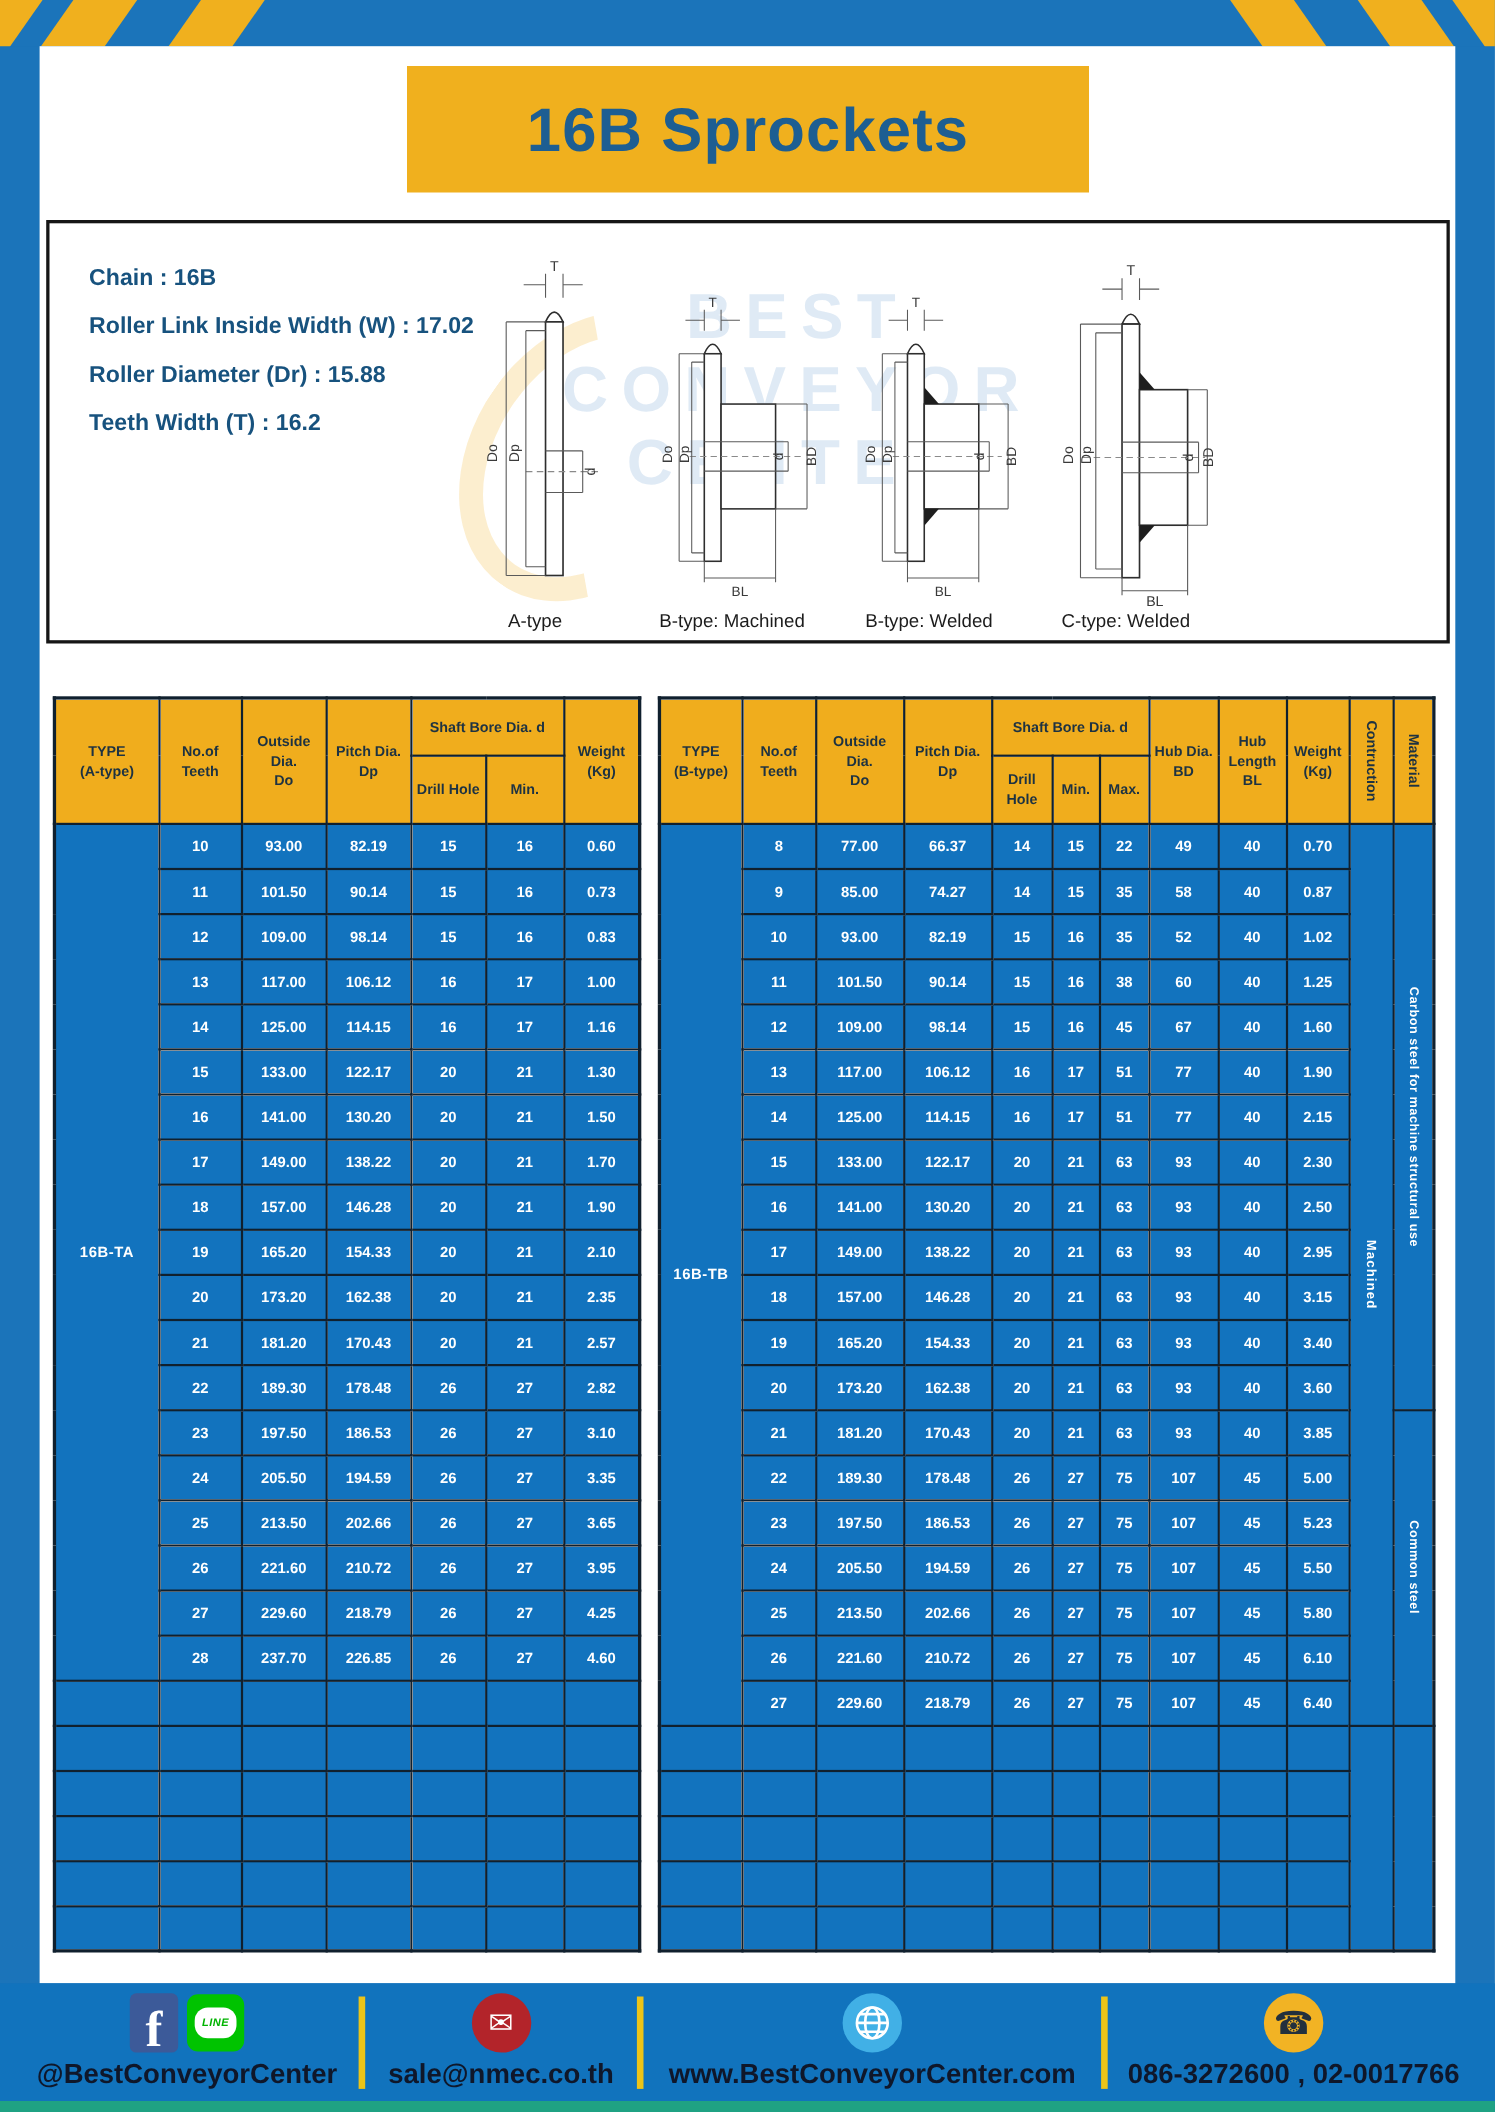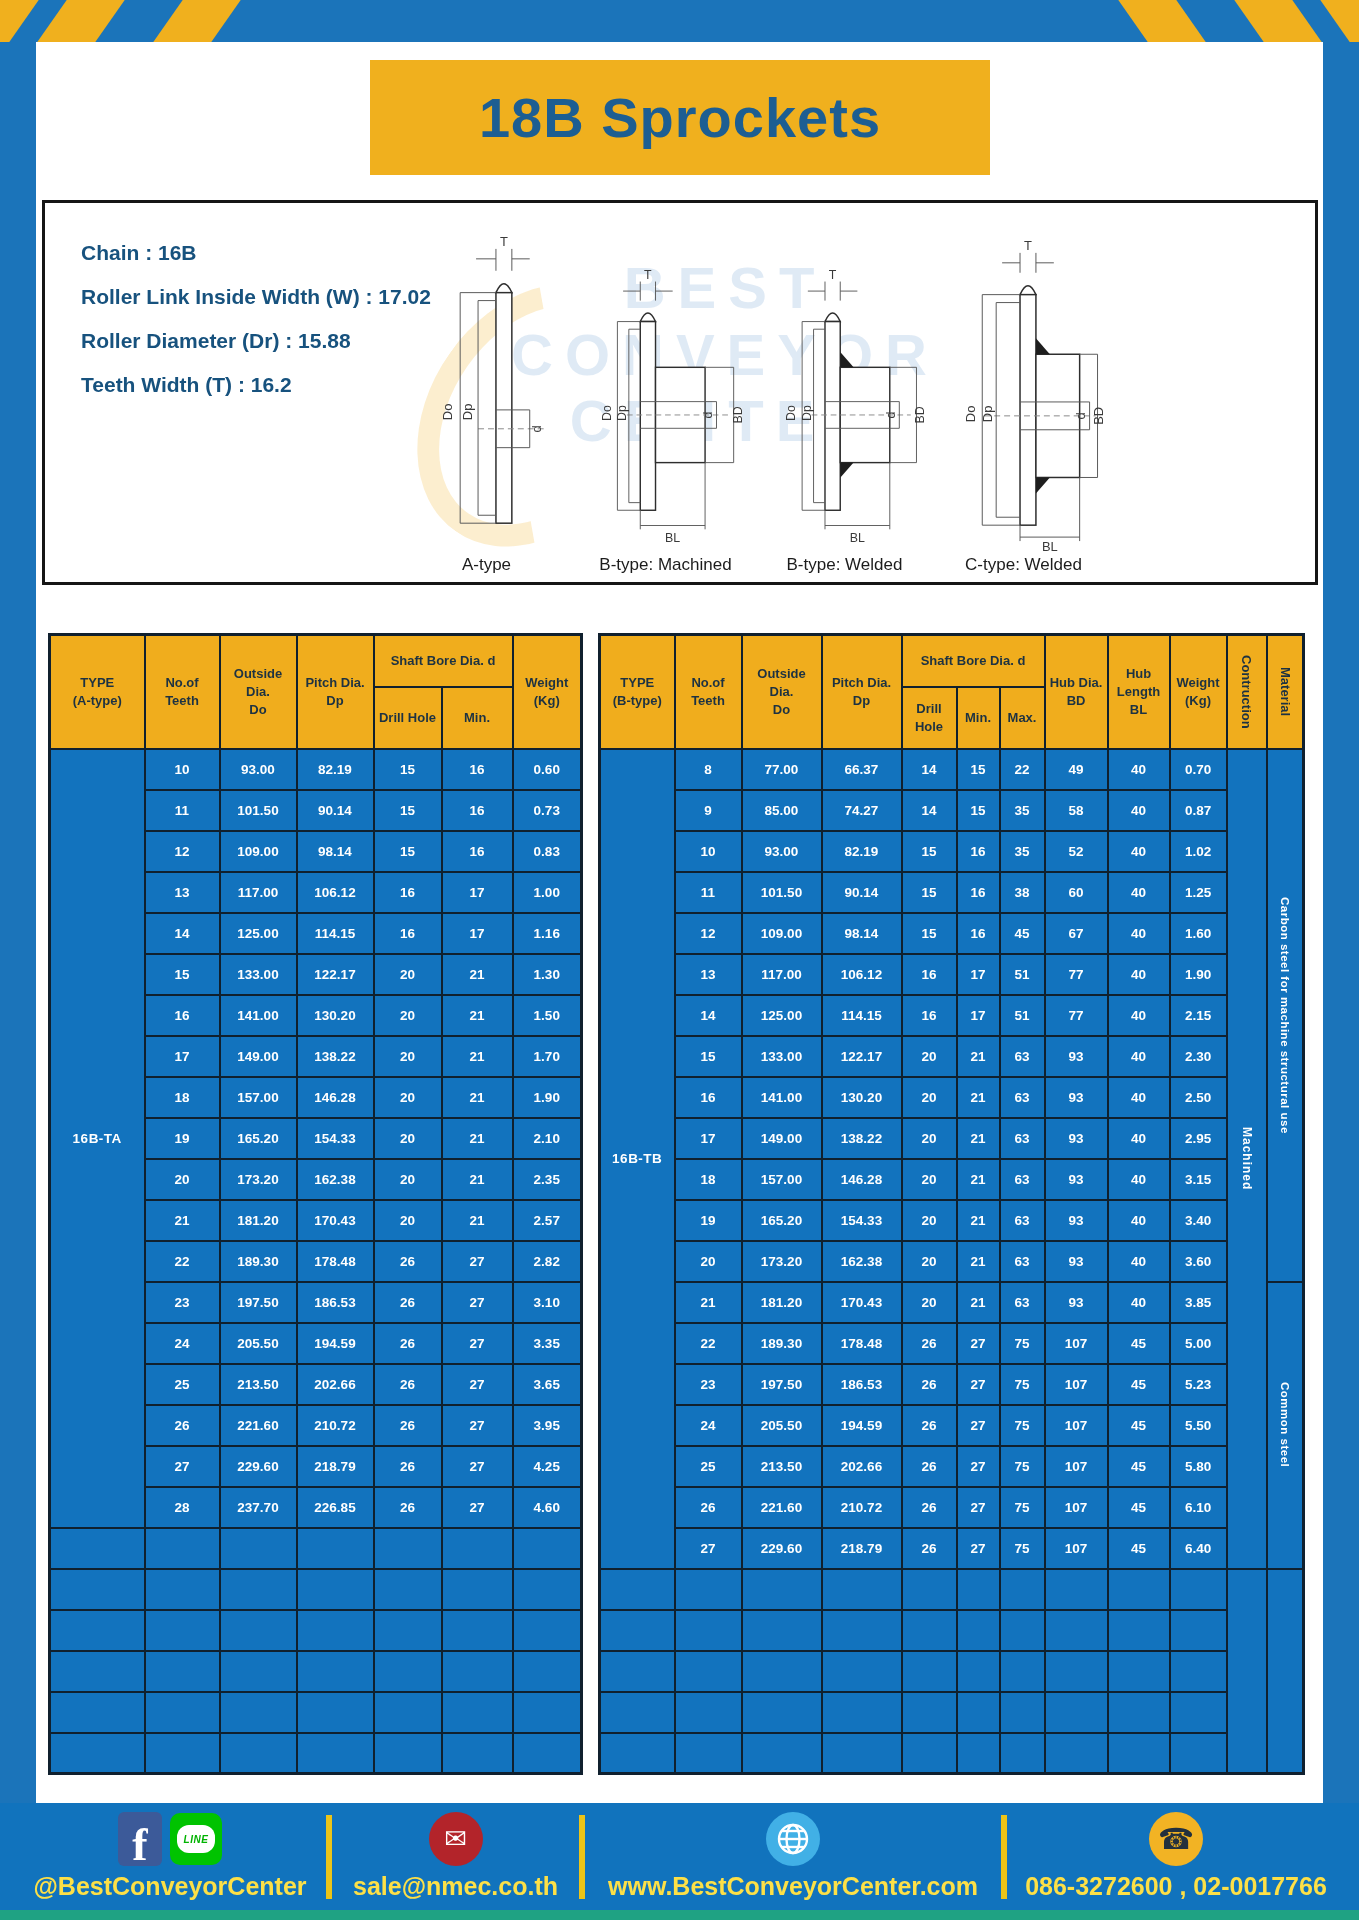--- a/index.html
+++ b/index.html
@@ -61,21 +61,21 @@
   td.vert-cell{writing-mode:vertical-rl;font-size:12px;font-weight:bold;letter-spacing:1px;}
   td.vert-small{writing-mode:vertical-rl;font-size:11.5px;font-weight:bold;letter-spacing:0.5px;}
 
   
   .footer{position:absolute;left:0;top:1803px;width:1359px;height:117px;background:#1173bd;
           display:flex;align-items:center;padding:0 14px 10px 14px;box-sizing:border-box;}
   .bottom-strip{position:absolute;left:0;bottom:0;width:100%;height:10px;background:#1fa283;}
   .f-group{display:flex;flex-direction:column;align-items:center;justify-content:center;gap:6px;}
   .g1{flex:1.2;} .g2{flex:0.95;} .g3{flex:1.6;} .g4{flex:1.3;}
   .f-div{width:6px;height:84px;background:#ecc418;}
-  .f-label{color:#fde047;font-weight:bold;font-size:25px;white-space:nowrap;}
+  .f-label{color:#0f172a;font-weight:bold;font-size:25px;white-space:nowrap;}
   .f-icons{display:flex;gap:8px;align-items:center;}
   .fb-icon{width:44px;height:54px;background:#3c5a99;border-radius:6px;display:flex;
            align-items:flex-end;justify-content:center;overflow:hidden;}
   .fb-icon span{color:#fff;font-family:"Liberation Serif",serif;font-weight:bold;font-size:46px;line-height:0.92;}
   .line-icon{width:52px;height:52px;background:#00c300;border-radius:10px;display:flex;
              align-items:center;justify-content:center;}
   .line-bubble{width:38px;height:28px;background:#ffffff;border-radius:12px;display:flex;
                align-items:center;justify-content:center;}
   .line-bubble span{color:#00b300;font-size:10px;font-weight:bold;letter-spacing:0.5px;font-style:italic;}
   .round-icon{width:54px;height:54px;border-radius:50%;display:flex;align-items:center;justify-content:center;}
@@ -93,21 +93,21 @@
     <div class="stripe s1"></div>
     <div class="stripe s2"></div>
     <div class="stripe s3"></div>
     <div class="stripe s4"></div>
     <div class="stripe s5"></div>
   </div>
 
   <div class="content">
 
     <div class="title-box">
-      <span>18B Sprockets</span>
+      <span>16B Sprockets</span>
     </div>
 
     <div class="spec-panel">
       <div class="watermark-swoosh"></div>
       <div class="watermark">
         <div>BEST</div>
         <div>CONVEYOR</div>
         <div>CENTER</div>
       </div>
 

